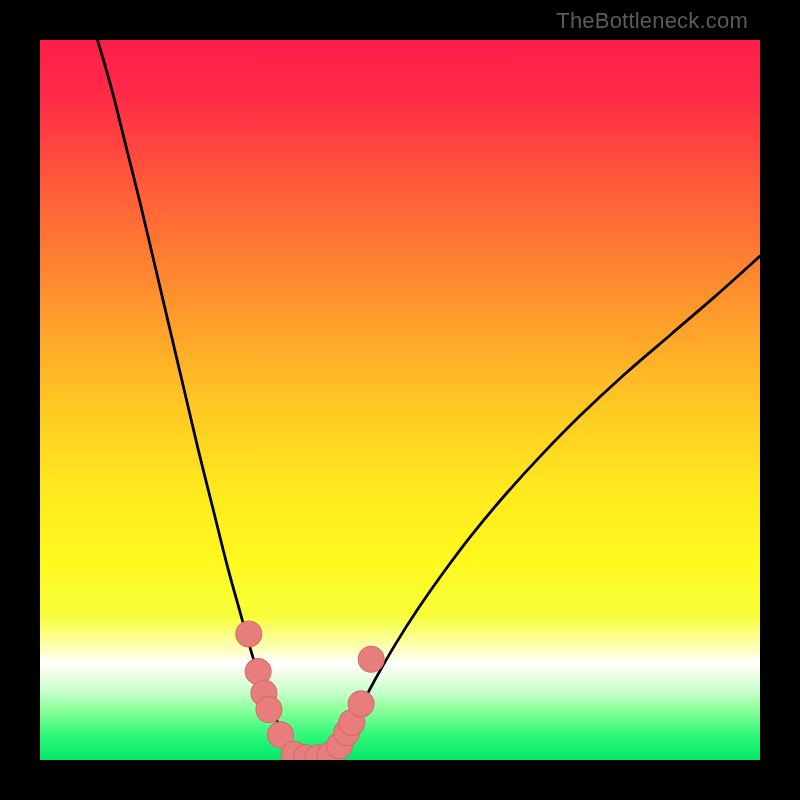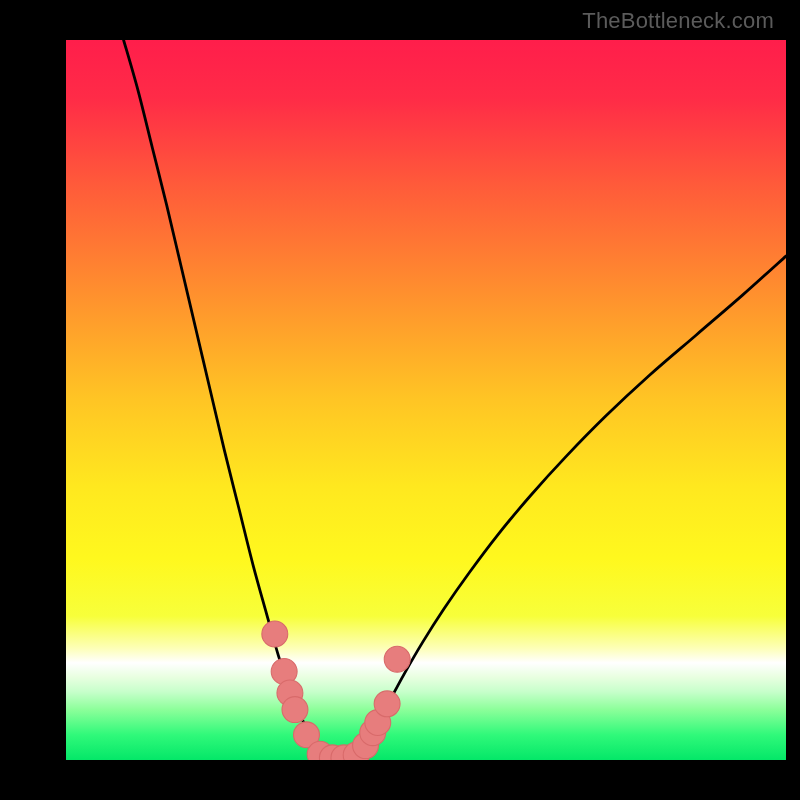--- a/index.html
+++ b/index.html
@@ -11,21 +11,20 @@
     overflow: hidden;
     font-family: Arial, Helvetica, sans-serif;
   }
   .frame {
     position: absolute;
     left: 0;
     top: 0;
     width: 768px;
     height: 800px;
     background: #000;
-    margin-left: 26px;
   }
   .plot-area {
     position: absolute;
     left: 40px;
     top: 40px;
     width: 720px;
     height: 720px;
     overflow: hidden;
   }
   .gradient {

